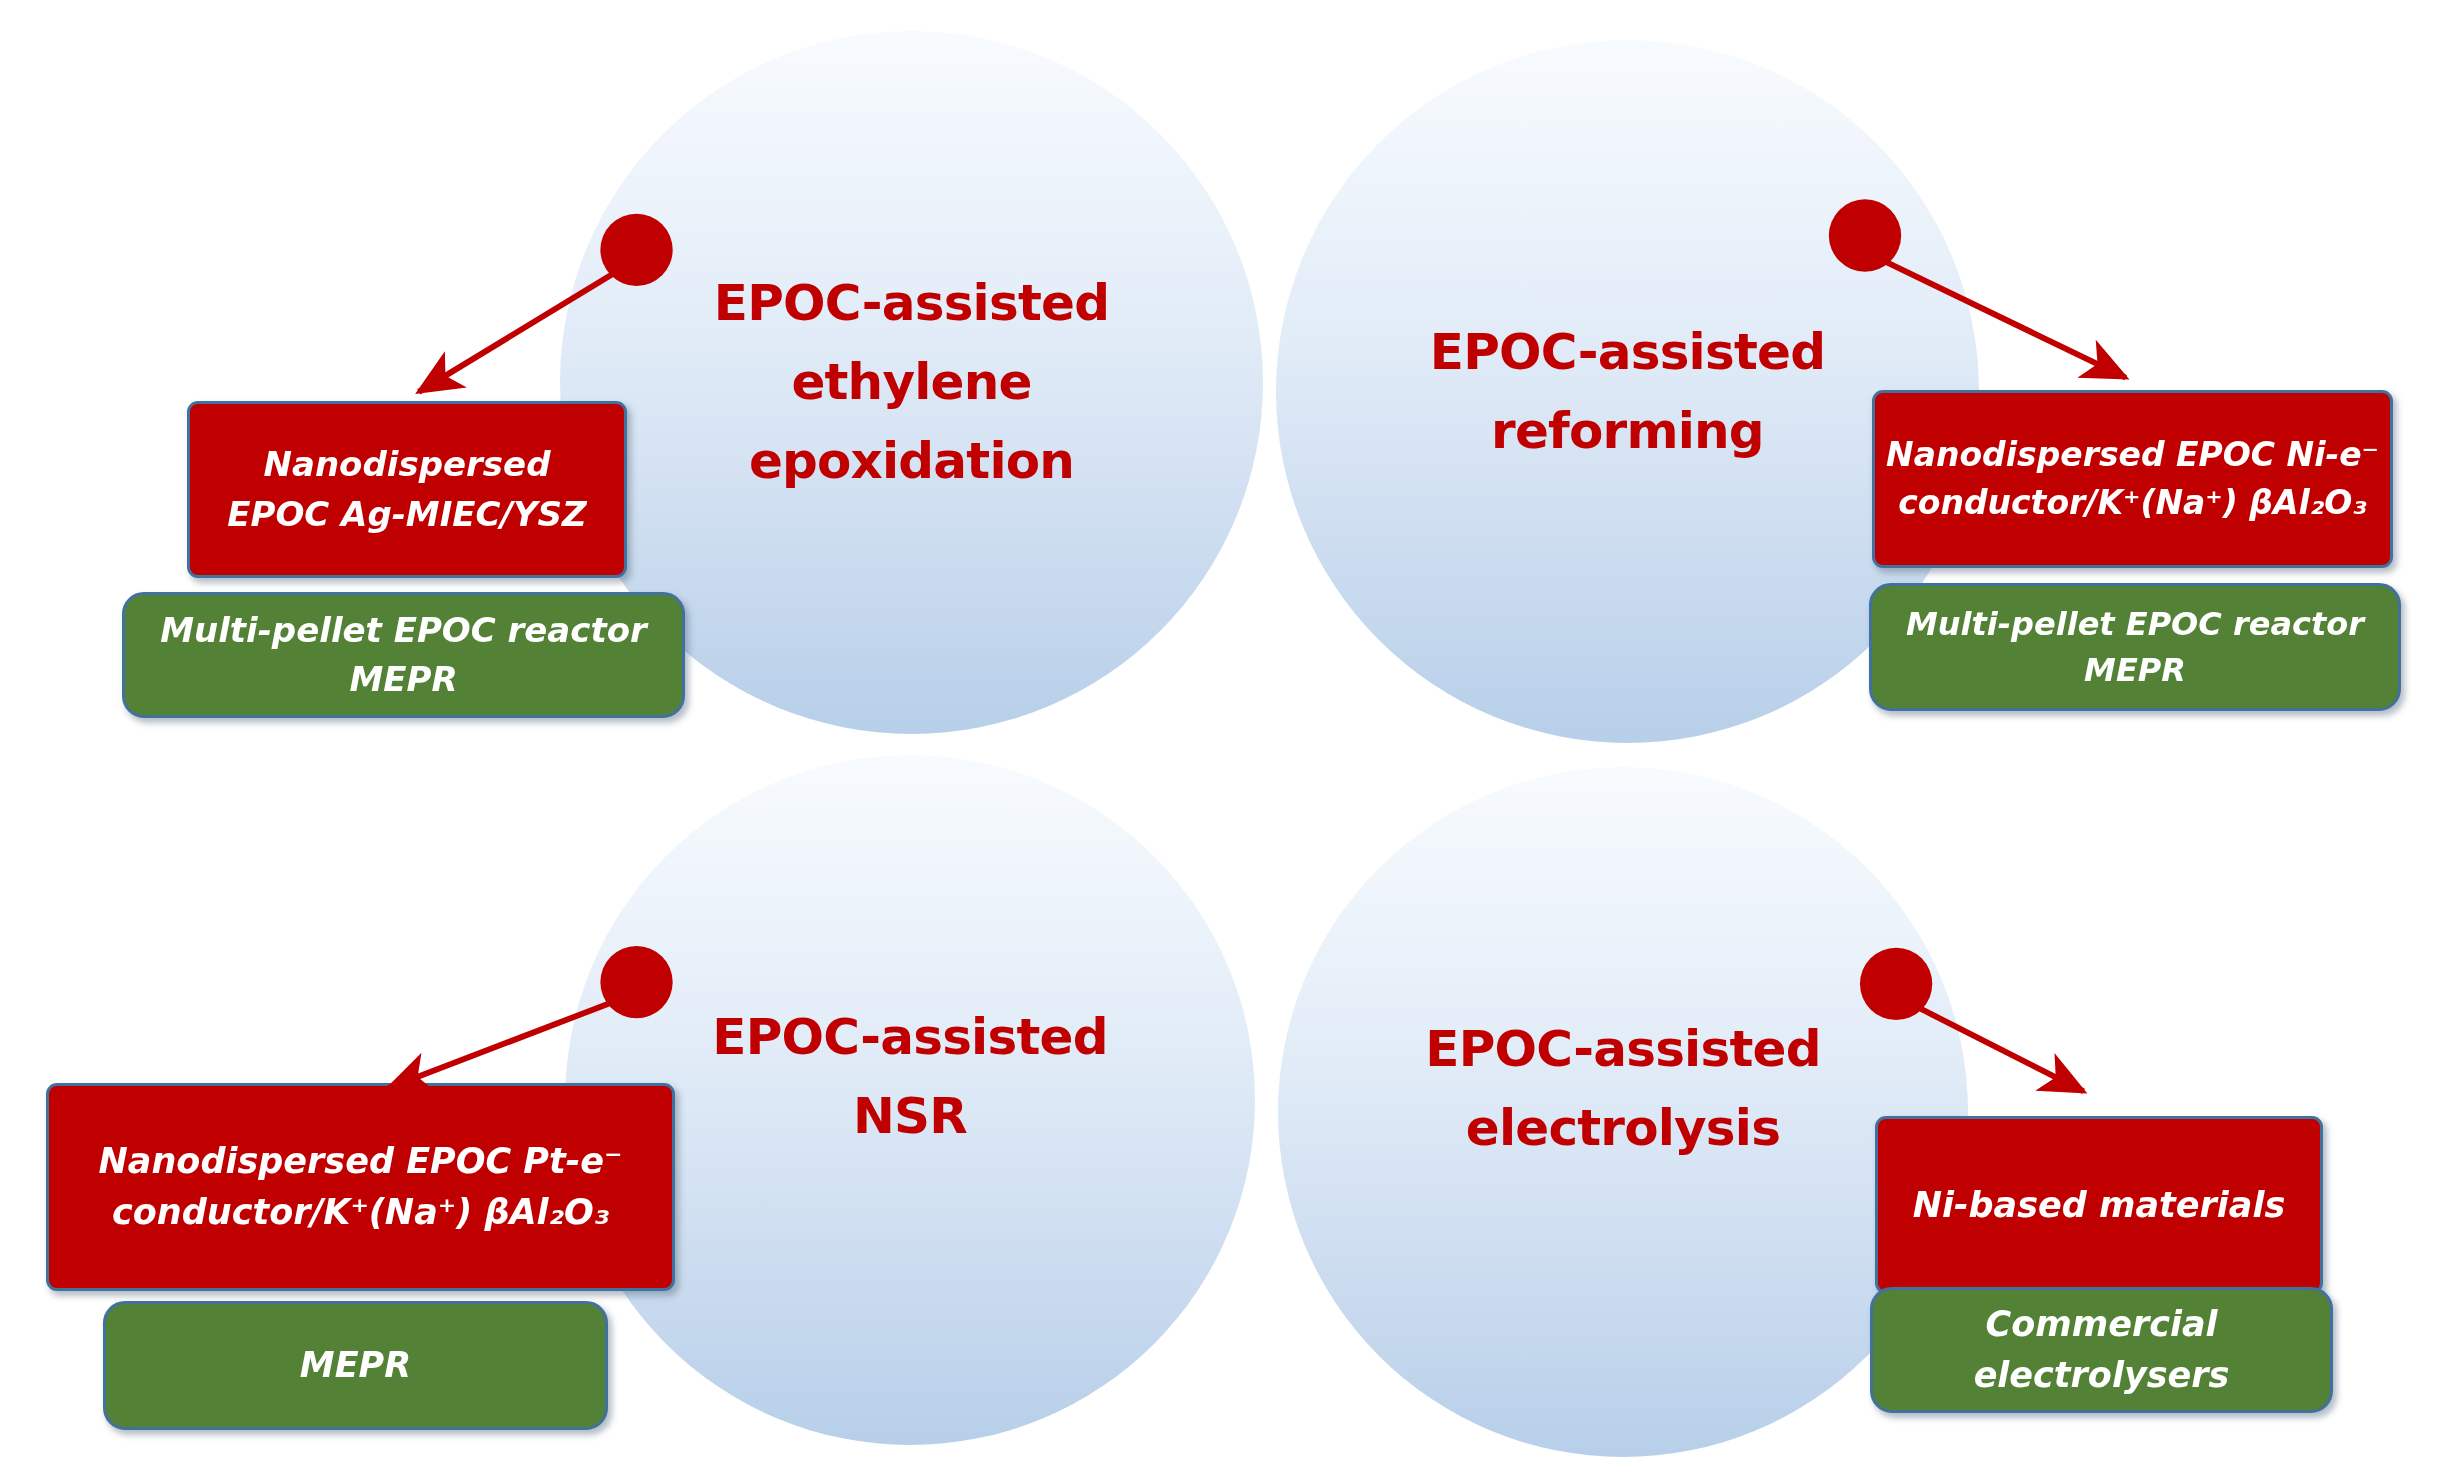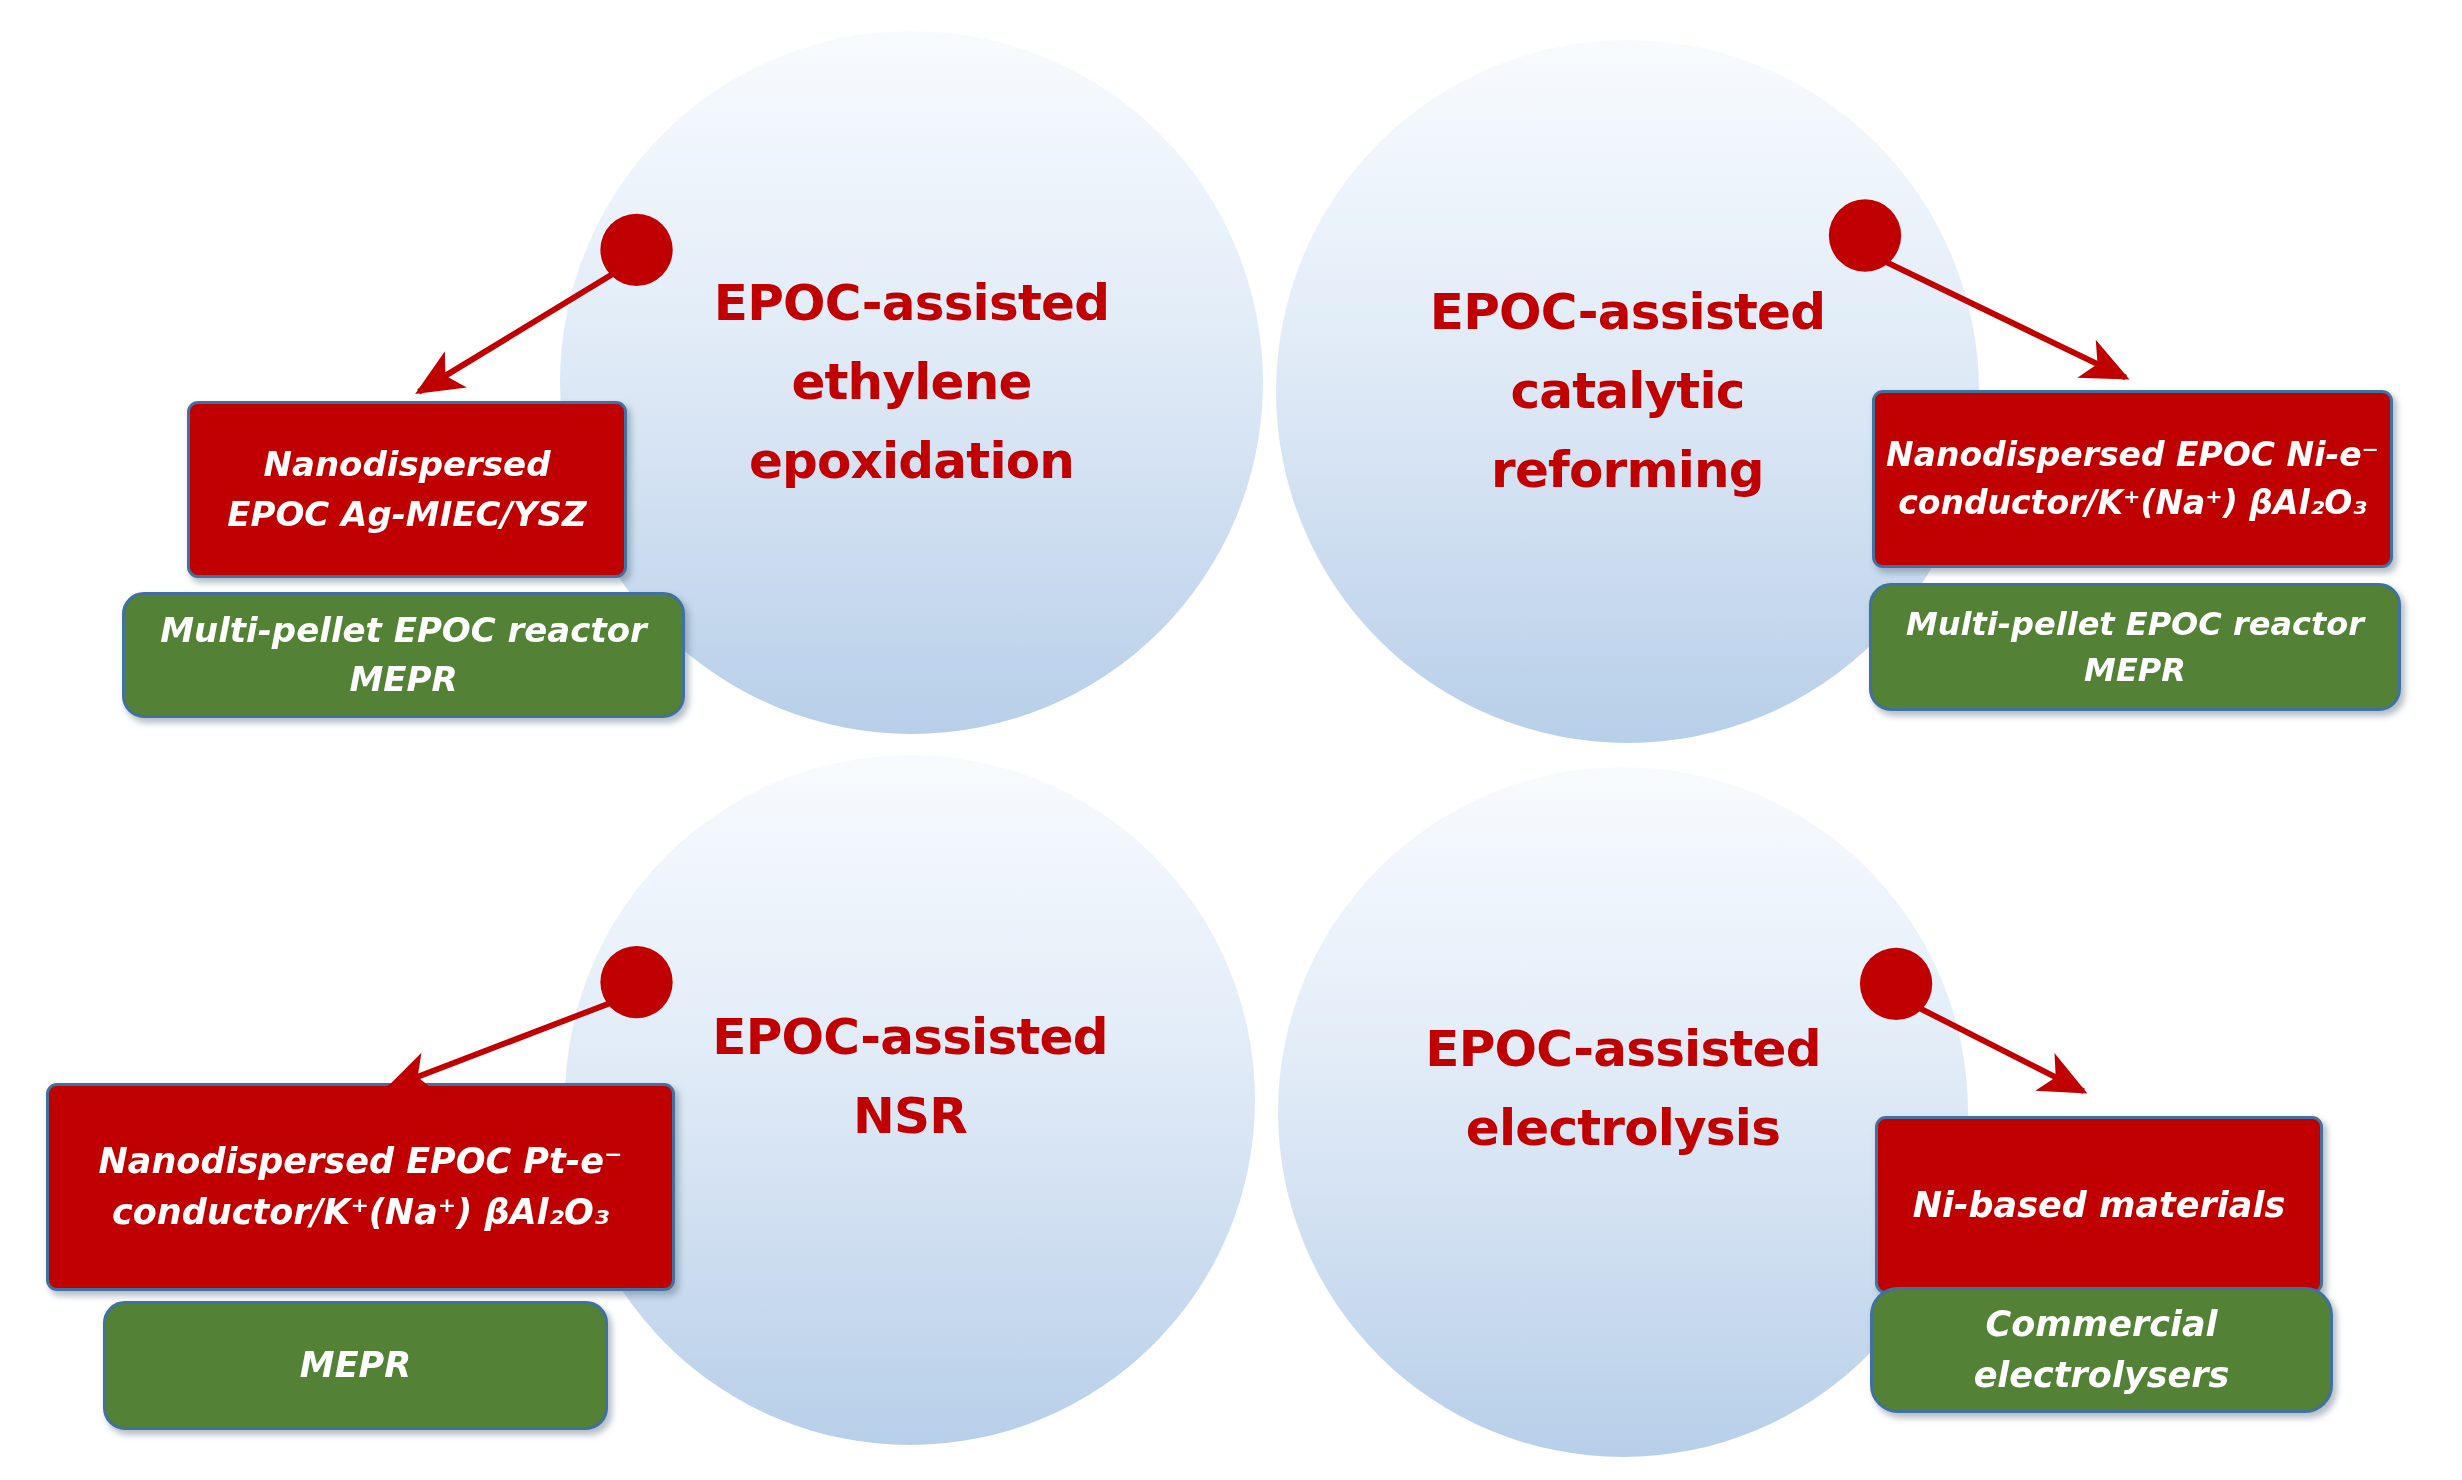--- a/index.html
+++ b/index.html
@@ -59,21 +59,21 @@
   .box.red   { background: #c00000; border-radius: 11px; }
   .box.green { background: #538135; border-radius: 22px; }
 
   .box.s1-red   { left: 187px;  top: 401px;  width: 440px; height: 177px; font-size: 34px; }
   .box.s1-green { left: 122px;  top: 592px;  width: 563px; height: 126px; font-size: 34px; }
   .box.s2-red   { left: 1872px; top: 390px;  width: 521px; height: 178px; font-size: 33px; }
   .box.s2-green { left: 1869px; top: 583px;  width: 532px; height: 128px; font-size: 32px; }
   .box.s3-red   { left: 46px;   top: 1083px; width: 629px; height: 208px; font-size: 35px; }
   .box.s3-green { left: 103px;  top: 1301px; width: 505px; height: 129px; font-size: 35px; }
   .box.s4-red   { left: 1875px; top: 1092px; width: 448px; height: 178px; font-size: 35px; margin-top: 24px; }
-  .box.s4-green { left: 1870px; top: 1287px; width: 463px; height: 126px; font-size: 35px; border-radius: 28px; }
+  .box.s4-green { left: 1870px; top: 1287px; width: 463px; height: 126px; font-size: 35px; }
 
   .box-line { white-space: nowrap; }
 
   
   #connectors {
     position: absolute;
     left: 0; top: 0;
     width: 2462px;
     height: 1480px;
     pointer-events: none;
@@ -89,21 +89,20 @@
     <div class="circle-title">
       <div class="title-line">EPOC-assisted</div>
       <div class="title-line">ethylene</div>
       <div class="title-line">epoxidation</div>
     </div>
   </div>
 
   <div class="circle tr">
     <div class="circle-title">
       <div class="title-line">EPOC-assisted</div>
-      <div class="title-line">catalytic</div>
       <div class="title-line">reforming</div>
     </div>
   </div>
 
   <div class="circle bl">
     <div class="circle-title">
       <div class="title-line">EPOC-assisted</div>
       <div class="title-line">NSR</div>
     </div>
   </div>

